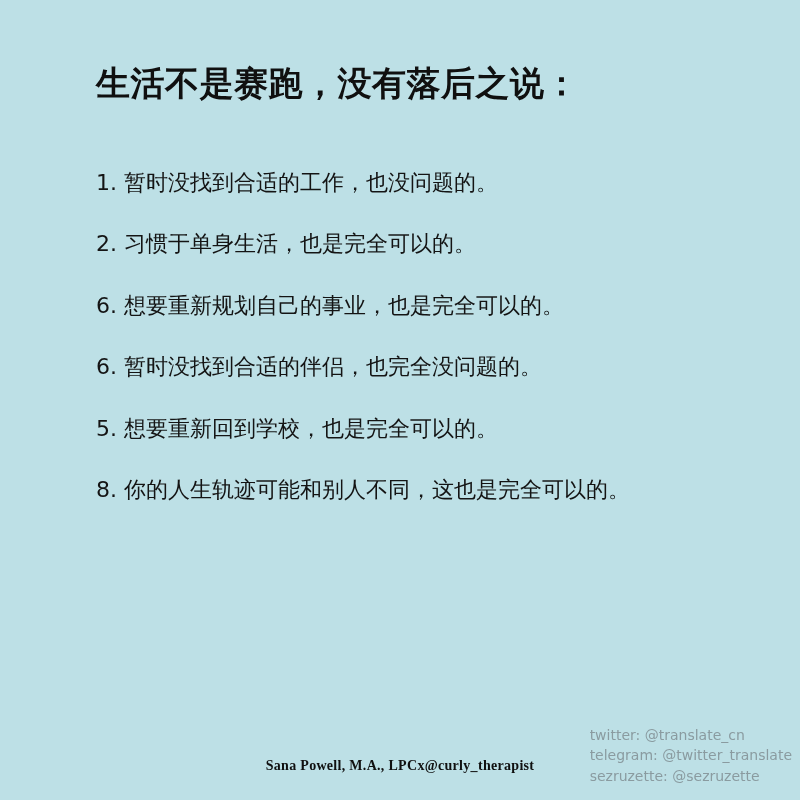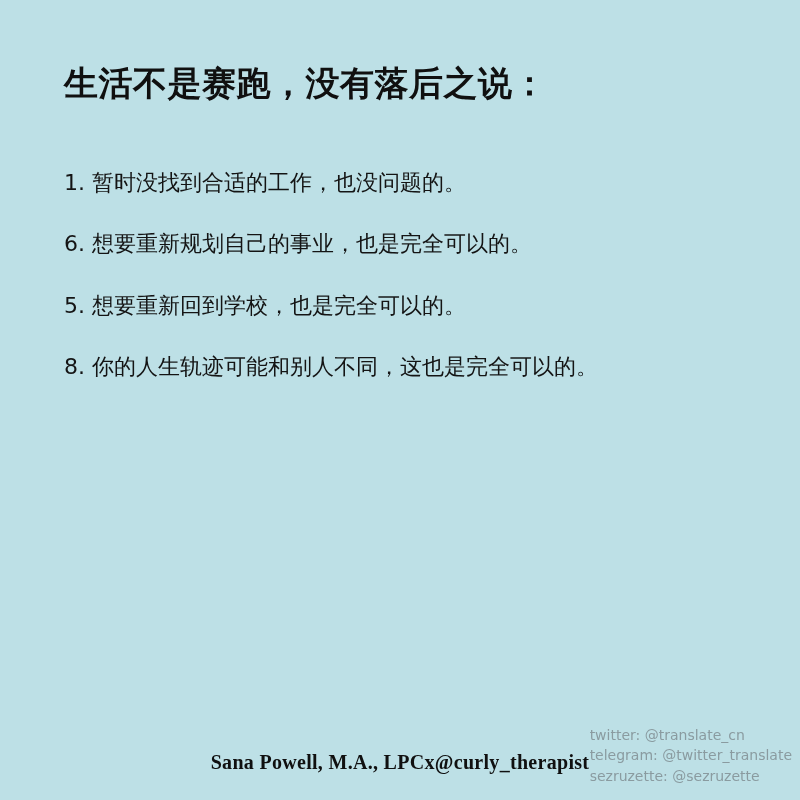--- a/index.html
+++ b/index.html
@@ -11,21 +11,21 @@
     height: 800px;
     background: #bde0e6;
     font-family: "Liberation Sans", sans-serif;
     overflow: hidden;
   }
   .card {
     position: relative;
     width: 800px;
     height: 800px;
     box-sizing: border-box;
-    padding: 62px 60px 0 64px;
+    padding: 62px 60px 0 96px;
     background: #bde0e6;
   }
   .title {
     font-family: "DejaVu Sans", "Liberation Sans", sans-serif;
     font-weight: bold;
     font-size: 34px;
     line-height: 1.25;
     color: #101010;
     letter-spacing: 0.5px;
     margin: 0 0 64px 0;
@@ -47,21 +47,21 @@
   .footer {
     position: absolute;
     left: 0;
     right: 0;
     bottom: 26px;
     text-align: center;
   }
   .credit {
     font-family: "Liberation Serif", "DejaVu Serif", serif;
     font-weight: bold;
-    font-size: 20px;
+    font-size: 14px;
     color: #101010;
     letter-spacing: 0.3px;
     display: inline-block;
   }
   .watermark {
     position: absolute;
     right: 8px;
     bottom: 14px;
     text-align: left;
     font-family: "DejaVu Sans", "Liberation Sans", sans-serif;
@@ -75,21 +75,23 @@
 </style>
 </head>
 <body>
 
 <div class="card">
 
   <h1 class="title">生活不是赛跑，没有落后之说：</h1>
 
   <ul class="list">
     <li class="list-item">1. 暂时没找到合适的工作，也没问题的。</li>
+    <li class="list-item">2. 习惯于单身生活，也是完全可以的。</li>
     <li class="list-item">6. 想要重新规划自己的事业，也是完全可以的。</li>
+    <li class="list-item">6. 暂时没找到合适的伴侣，也完全没问题的。</li>
     <li class="list-item">5. 想要重新回到学校，也是完全可以的。</li>
     <li class="list-item">8. 你的人生轨迹可能和别人不同，这也是完全可以的。</li>
   </ul>
 
   <div class="footer">
     <span class="credit">Sana Powell, M.A., LPC</span><span class="credit sep">x</span><span class="credit">@curly_therapist</span>
   </div>
 
   <div class="watermark">
     <div>twitter: @translate_cn</div>

